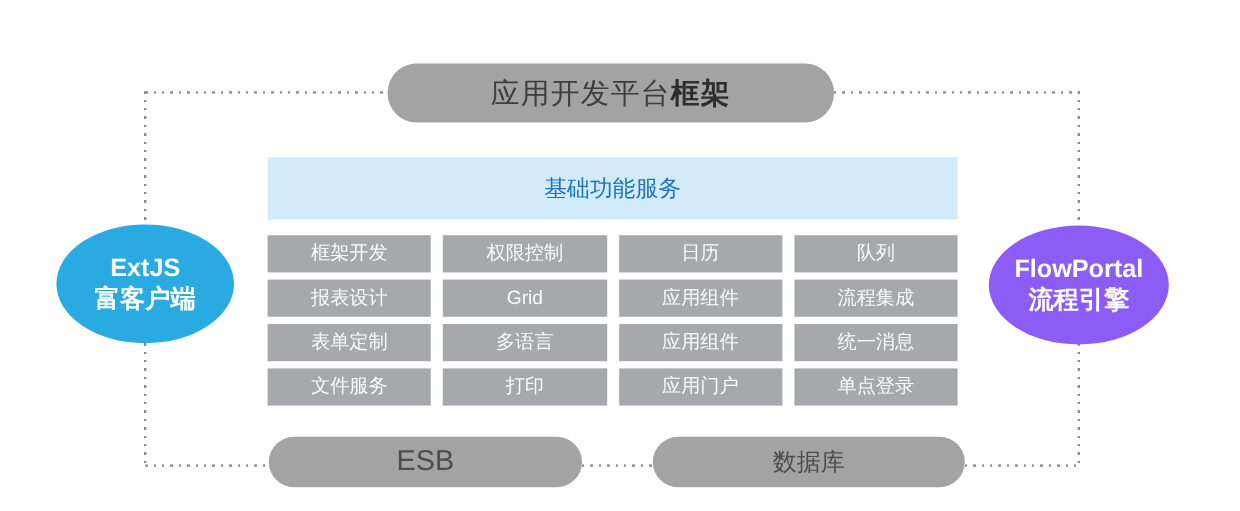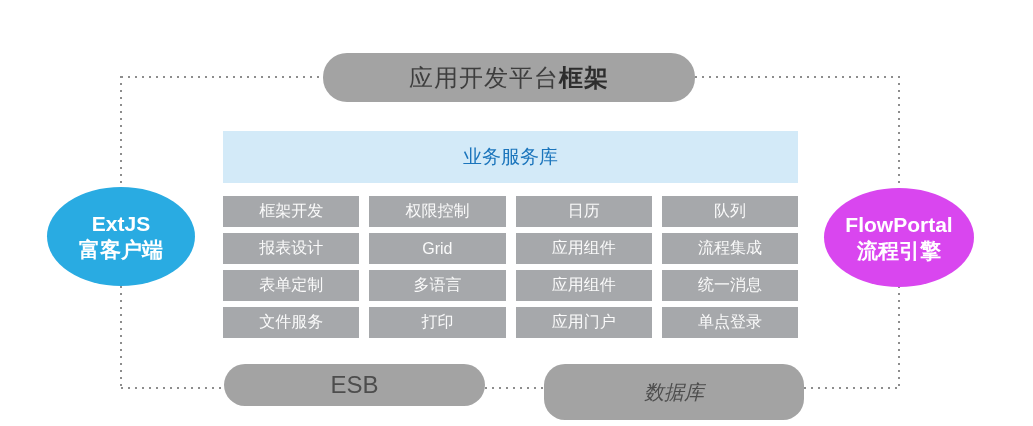--- a/index.html
+++ b/index.html
@@ -5,21 +5,21 @@
   html,body{margin:0;padding:0;background:#fff;}
   body{font-family:"Liberation Sans","DejaVu Sans",sans-serif;}
   #canvas{position:relative;width:1033px;height:426px;background:#ffffff;overflow:hidden;}
 
   
   .round-box{position:absolute;background:#a3a3a3;border-radius:24px;display:flex;
              align-items:center;justify-content:center;color:#3e3e3e;}
   #top-box{left:323px;top:53px;width:372px;height:49px;font-size:24px;letter-spacing:1px;}
   #top-box .bold{font-weight:700;color:#2d2d2d;}
   #esb-box{left:224px;top:364px;width:261px;height:42px;border-radius:21px;font-size:24px;color:#4d4d4d;}
-  #db-box{left:544px;top:364px;width:260px;height:56px;border-radius:21px;font-size:20px;color:#4d4d4d;font-style:italic;}
+  #db-box{left:544px;top:364px;width:260px;height:42px;border-radius:21px;font-size:20px;color:#4d4d4d;}
 
   
   .dot-h{position:absolute;height:2px;
          background-image:repeating-linear-gradient(90deg,#8d8d8d 0,#8d8d8d 2px,transparent 2px,transparent 7px);}
   .dot-v{position:absolute;width:2px;
          background-image:repeating-linear-gradient(180deg,#8d8d8d 0,#8d8d8d 2px,transparent 2px,transparent 7px);}
 
   
   #header-row{position:absolute;left:223px;top:131px;width:575px;height:52px;display:flex;gap:27px;}
   .hdr{flex:1;background:#d3eaf8;color:#1b75bc;font-size:19px;display:flex;
@@ -28,42 +28,42 @@
   
   #grid{position:absolute;left:223px;top:196px;width:575px;display:grid;
         grid-template-columns:repeat(4,1fr);column-gap:10px;row-gap:6px;}
   .cell{height:31px;background:#a6a8ab;color:#fafafa;font-size:16px;display:flex;
         align-items:center;justify-content:center;}
 
   
   .ellipse{position:absolute;border-radius:50%;color:#ffffff;display:flex;flex-direction:column;
            align-items:center;justify-content:center;font-weight:700;text-align:center;line-height:26px;}
   #left-ellipse{left:47px;top:187px;width:148px;height:99px;background:#29abe2;font-size:21px;}
-  #right-ellipse{left:824px;top:188px;width:150px;height:99px;background:#d946ef;font-size:21px;}
+  #right-ellipse{left:824px;top:188px;width:150px;height:99px;background:#8b5cf6;font-size:21px;}
 </style>
 </head>
 <body>
 
 <div id="canvas">
 
   <div class="dot-h" style="left:121px;top:76px;width:202px;"></div>
   <div class="dot-h" style="left:695px;top:76px;width:205px;"></div>
   <div class="dot-v" style="left:120px;top:76px;height:313px;"></div>
   <div class="dot-v" style="left:898px;top:76px;height:313px;"></div>
   <div class="dot-h" style="left:121px;top:387px;width:103px;"></div>
   <div class="dot-h" style="left:485px;top:387px;width:59px;"></div>
   <div class="dot-h" style="left:804px;top:387px;width:96px;"></div>
 
   <div class="round-box" id="top-box">
     <span>应用开发平台</span>
       <span class="bold">框架</span>
   </div>
 
   <div id="header-row">
-    <div class="hdr">业务服务库</div>
+    <div class="hdr">基础功能服务</div>
   </div>
 
   <div id="grid">
     <div class="cell">框架开发</div>
     <div class="cell">权限控制</div>
     <div class="cell">日历</div>
     <div class="cell">队列</div>
     <div class="cell">报表设计</div>
     <div class="cell">Grid</div>
     <div class="cell">应用组件</div>

